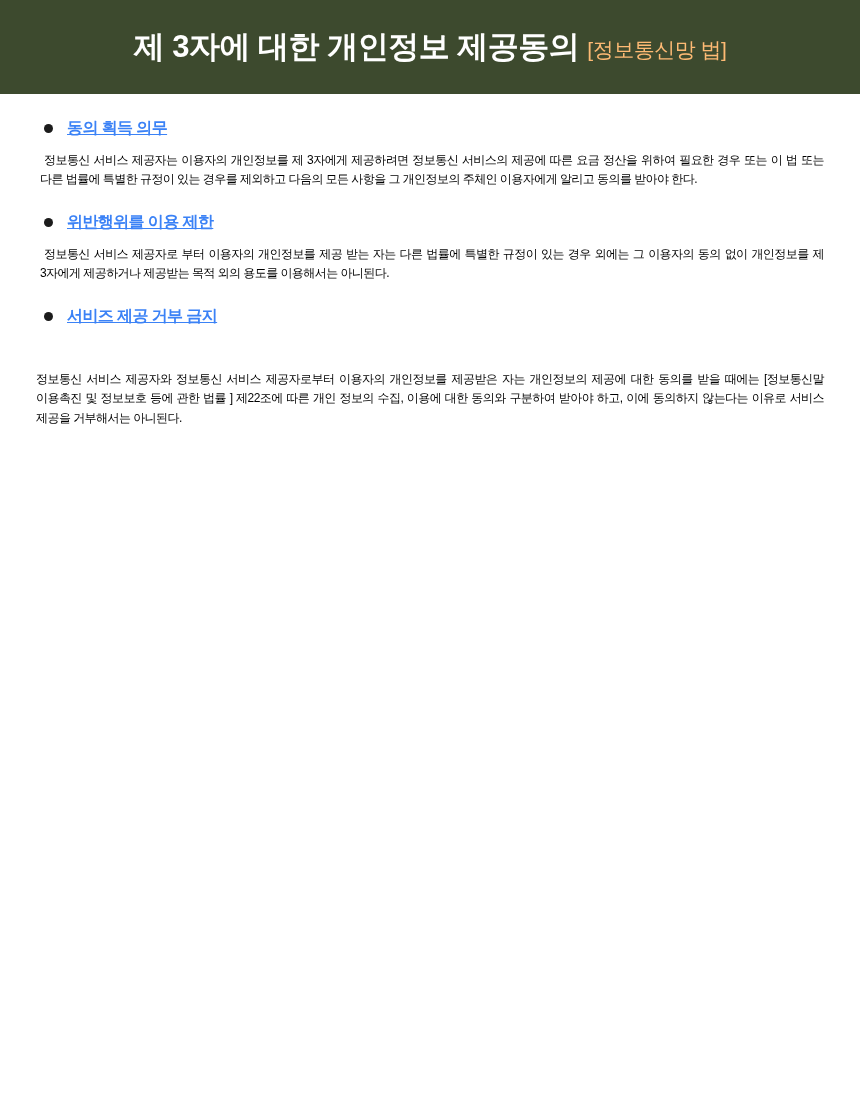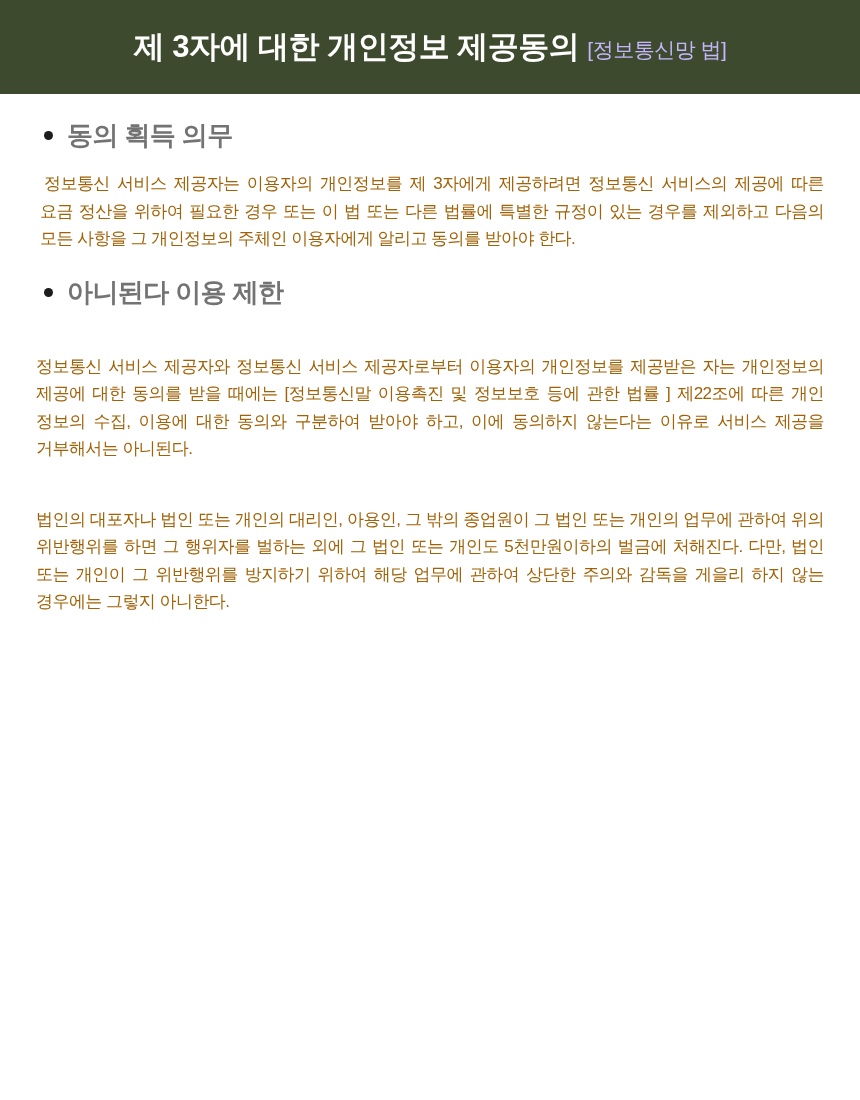--- a/index.html
+++ b/index.html
@@ -40,21 +40,21 @@
     gap: 8px;
     white-space: nowrap;
   }
   .header-title {
     color: #ffffff;
     font-size: 31px;
     font-weight: bold;
     letter-spacing: -0.5px;
   }
   .header-subtitle {
-    color: #c4b5fd;
+    color: #fdba74;
     font-size: 21px;
     font-weight: normal;
     letter-spacing: -0.5px;
   }
 
   
   .content {
     padding: 24px 26px 10px 26px;
   }
 
@@ -71,31 +71,32 @@
   }
   .bullet {
     width: 9px;
     height: 9px;
     border-radius: 50%;
     background: #1c1c1c;
     flex: 0 0 auto;
     display: inline-block;
   }
   .section-title {
-    font-size: 26px;
+    font-size: 16px;
     font-weight: bold;
     letter-spacing: -0.6px;
-    color: #737373;
+    color: #3b82f6;
+    text-decoration: underline;
   }
 
   .section-body {
-    font-size: 17px;
+    font-size: 12px;
     line-height: 1.62;
     letter-spacing: -0.55px;
-    color: #a16207;
+    color: #000000;
     text-align: justify;
     word-break: keep-all;
     padding: 0 10px 0 14px;
   }
   .section-body.indent {
     text-indent: 4px;
   }
   .section-body.flush {
     padding-left: 10px;
     margin-top: 43px;
@@ -120,26 +121,30 @@
         <span class="bullet"></span>
         <span class="section-title">동의 획득 의무</span>
       </div>
       <p class="section-body indent">정보통신 서비스 제공자는 이용자의 개인정보를 제 3자에게 제공하려면 정보통신 서비스의 제공에 따른 요금 정산을 위하여 필요한 경우 또는 이 법 또는 다른 법률에 특별한 규정이 있는 경우를 제외하고 다음의 모든 사항을 그 개인정보의 주체인 이용자에게 알리고 동의를 받아야 한다.</p>
     </div>
 
 
     <div class="section">
       <div class="section-heading">
         <span class="bullet"></span>
-        <span class="section-title">아니된다 이용 제한</span>
+        <span class="section-title">위반행위를 이용 제한</span>
       </div>
+      <p class="section-body indent">정보통신 서비스 제공자로 부터 이용자의 개인정보를 제공 받는 자는 다른 법률에 특별한 규정이 있는 경우 외에는 그 이용자의 동의 없이 개인정보를 제 3자에게 제공하거나 제공받는 목적 외의 용도를 이용해서는 아니된다.</p>
     </div>
 
     <div class="section">
+      <div class="section-heading">
+        <span class="bullet"></span>
+        <span class="section-title">서비즈 제공 거부 금지</span>
+      </div>
       <p class="section-body flush">정보통신 서비스 제공자와 정보통신 서비스 제공자로부터 이용자의 개인정보를 제공받은 자는 개인정보의 제공에 대한 동의를 받을 때에는 [정보통신말 이용촉진 및 정보보호 등에 관한 법률 ] 제22조에 따른 개인 정보의 수집, 이용에 대한 동의와 구분하여 받아야 하고, 이에 동의하지 않는다는 이유로 서비스 제공을 거부해서는 아니된다.</p>
     </div>
 
     <div class="section">
-      <p class="section-body flush">법인의 대포자나 법인 또는 개인의 대리인, 아용인, 그 밖의 종업원이 그 법인 또는 개인의 업무에 관하여 위의 위반행위를 하면 그 행위자를 벌하는 외에 그 법인 또는 개인도 5천만원이하의 벌금에 처해진다. 다만, 법인 또는 개인이 그 위반행위를 방지하기 위하여 해당 업무에 관하여 상단한 주의와 감독을 게을리 하지 않는 경우에는 그렇지 아니한다.</p>
     </div>
 
   </div>
 </div>
 
 </body></html>

